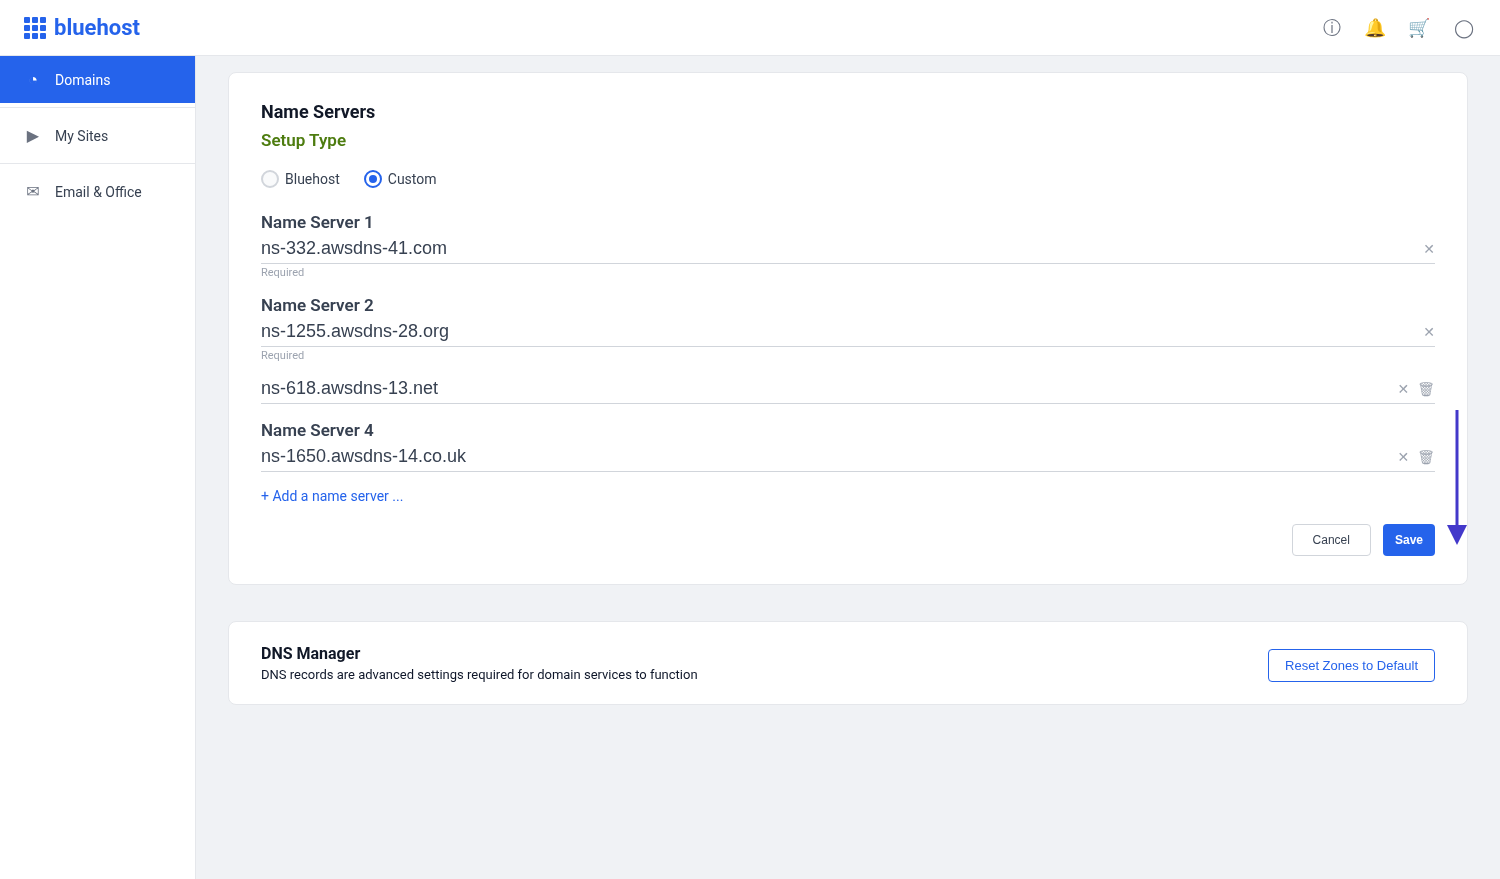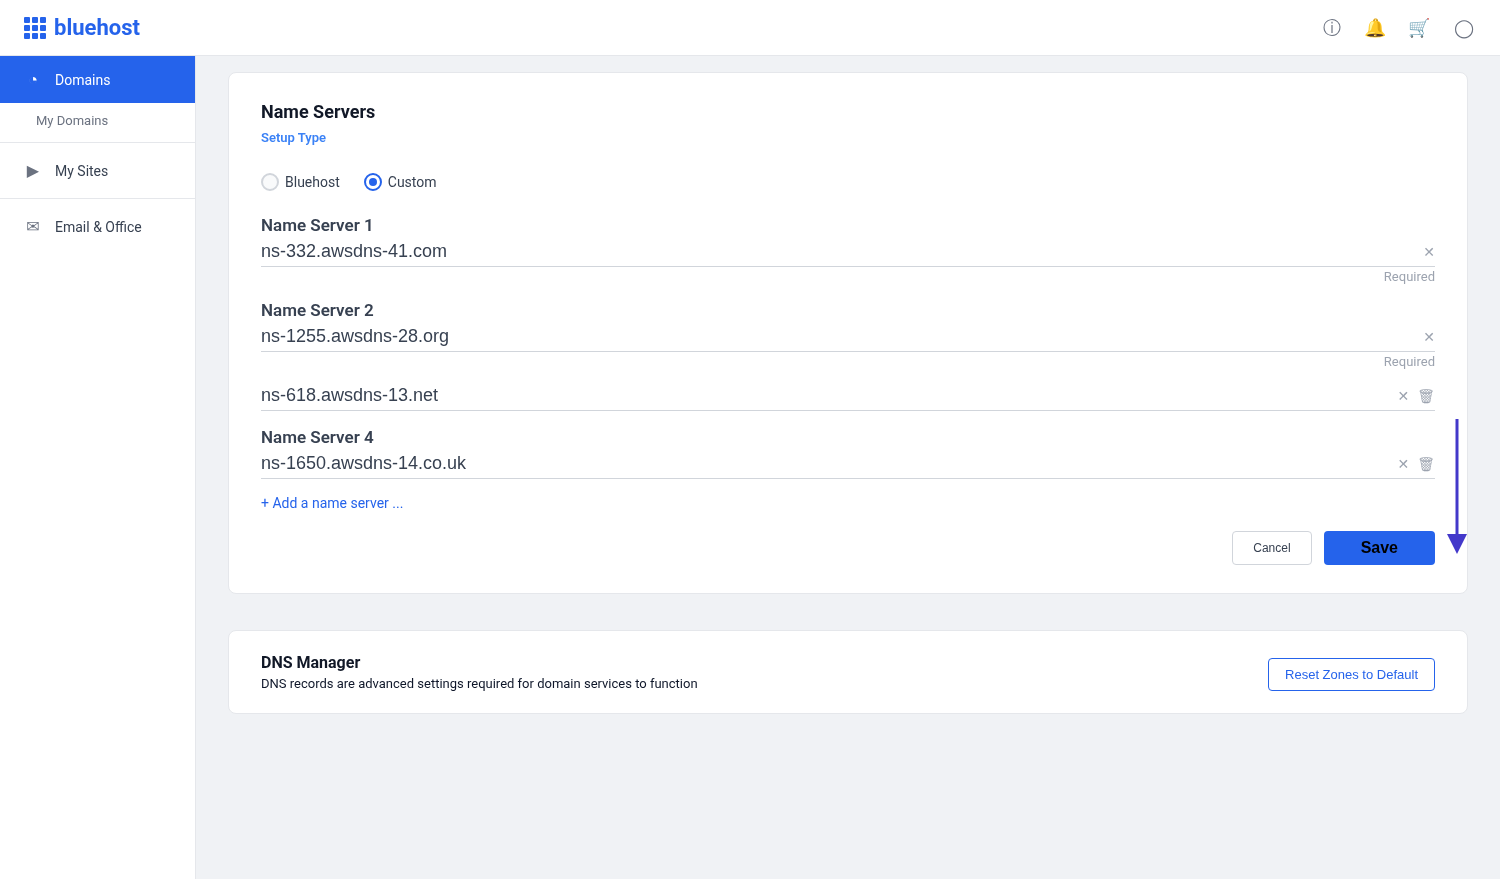--- a/index.html
+++ b/index.html
@@ -134,24 +134,24 @@
       margin-bottom: 8px;
     }
     .card-description {
       font-size: 14px;
       color: #6b7280;
       margin-bottom: 20px;
     }
 
     
     .setup-type-label {
-      font-size: 13px;
+      font-size: 17px;
       font-weight: 600;
-      color: #3b82f6;
-      margin-bottom: 28px;
+      color: #4d7c0f;
+      margin-bottom: 20px;
     }
     .radio-group {
       display: flex;
       align-items: center;
       gap: 24px;
       margin-bottom: 24px;
     }
     .radio-option {
       display: flex;
       align-items: center;
@@ -197,24 +197,24 @@
     }
     .ns-input {
       flex: 1;
       border: none;
       outline: none;
       font-size: 18px;
       color: #374151;
       background: transparent;
     }
     .ns-input-hint {
-      font-size: 13px;
+      font-size: 11px;
       color: #9ca3af;
       margin-top: 2px;
-      text-align: right;
+      text-align: left;
     }
     .icon-x {
       cursor: pointer;
       color: #9ca3af;
       font-size: 14px;
       display: flex; align-items: center;
     }
     .icon-trash {
       cursor: pointer;
       color: #9ca3af;
@@ -244,26 +244,26 @@
     .btn-cancel {
       padding: 8px 20px;
       border: 1.5px solid #d1d5db;
       border-radius: 4px;
       background: #fff;
       color: #374151;
       font-size: 12px;
       cursor: pointer;
     }
     .btn-save {
-      padding: 8px 37px;
+      padding: 8px 12px;
       border: none;
       border-radius: 4px;
       background: #2563eb;
-      color: #000000;
-      font-size: 16px;
+      color: #ffffff;
+      font-size: 12px;
       font-weight: 600;
       cursor: pointer;
     }
 
     
     .dns-card {
       background: #fff;
       border-radius: 8px;
       border: 1px solid #e5e7eb;
       padding: 22px 32px;
@@ -319,23 +319,20 @@
     <div class="header-icon">◯</div>
   </div>
 </div>
 
 <div class="layout">
 
   <div class="sidebar">
     <div class="sidebar-item active">
       <span class="sidebar-icon">◔</span>
       <span>Domains</span>
-    </div>
-    <div class="sidebar-sub">
-      <span>My Domains</span>
     </div>
     <div class="sidebar-divider"></div>
     <div class="sidebar-item">
       <span class="sidebar-icon">▶</span>
       <span>My Sites</span>
     </div>
     <div class="sidebar-divider"></div>
     <div class="sidebar-item">
       <span class="sidebar-icon">✉</span>
       <span>Email &amp; Office</span>

